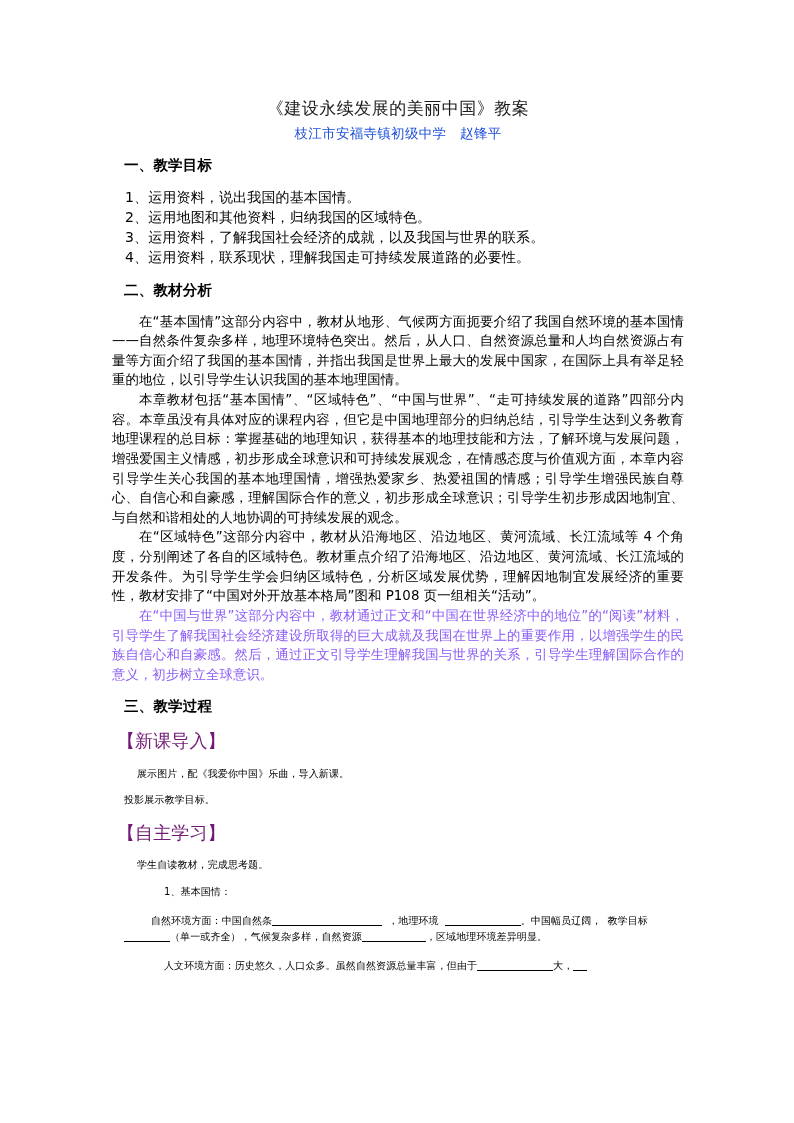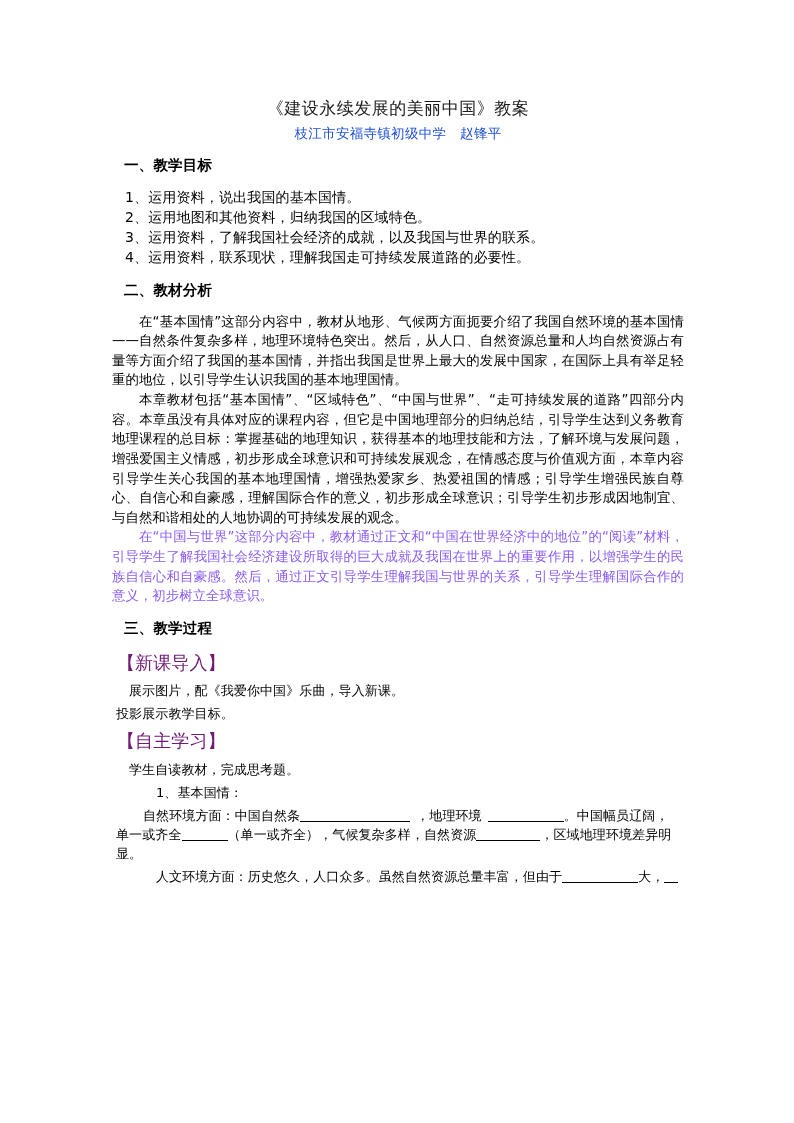--- a/index.html
+++ b/index.html
@@ -64,23 +64,23 @@
     text-indent: 27px;
     text-align: justify;
     text-justify: inter-ideograph;
     letter-spacing: 0.05px;
     word-break: break-all;
   }
   .para.faint {
     color: #8b5cf6;
   }
   .plain {
-    font-size: 13px;
+    font-size: 10px;
     line-height: 1.465;
-    margin: 4px;
+    margin: 12px;
     letter-spacing: 0.1px;
   }
   .bracket {
     font-size: 18px;
     line-height: 1.465;
     margin: 5px;
     letter-spacing: 0.1px;
     color: #701a75;
   }
   .indent1 {
@@ -116,32 +116,33 @@
 
     <div class="sec-head">一、教学目标</div>
     <div class="obj-item">1、运用资料，说出我国的基本国情。</div>
     <div class="obj-item">2、运用地图和其他资料，归纳我国的区域特色。</div>
     <div class="obj-item">3、运用资料，了解我国社会经济的成就，以及我国与世界的联系。</div>
     <div class="obj-item">4、运用资料，联系现状，理解我国走可持续发展道路的必要性。</div>
 
     <div class="sec-head">二、教材分析</div>
     <p class="para">在“基本国情”这部分内容中，教材从地形、气候两方面扼要介绍了我国自然环境的基本国情——自然条件复杂多样，地理环境特色突出。然后，从人口、自然资源总量和人均自然资源占有量等方面介绍了我国的基本国情，并指出我国是世界上最大的发展中国家，在国际上具有举足轻重的地位，以引导学生认识我国的基本地理国情。</p>
     <p class="para">本章教材包括“基本国情”、“区域特色”、“中国与世界”、“走可持续发展的道路”四部分内容。本章虽没有具体对应的课程内容，但它是中国地理部分的归纳总结，引导学生达到义务教育地理课程的总目标：掌握基础的地理知识，获得基本的地理技能和方法，了解环境与发展问题，增强爱国主义情感，初步形成全球意识和可持续发展观念，在情感态度与价值观方面，本章内容引导学生关心我国的基本地理国情，增强热爱家乡、热爱祖国的情感；引导学生增强民族自尊心、自信心和自豪感，理解国际合作的意义，初步形成全球意识；引导学生初步形成因地制宜、与自然和谐相处的人地协调的可持续发展的观念。</p>
+    <p class="para">在“区域特色”这部分内容中，教材从沿海地区、沿边地区、黄河流域、长江流域等 4 个角度，分别阐述了各自的区域特色。教材重点介绍了沿海地区、沿边地区、黄河流域、长江流域的开发条件。为引导学生学会归纳区域特色，分析区域发展优势，理解因地制宜发展经济的重要性，教材安排了“中国对外开放基本格局”图和 P108 页一组相关“活动”。</p>
     <p class="para faint">在“中国与世界”这部分内容中，教材通过正文和“中国在世界经济中的地位”的“阅读”材料，引导学生了解我国社会经济建设所取得的巨大成就及我国在世界上的重要作用，以增强学生的民族自信心和自豪感。然后，通过正文引导学生理解我国与世界的关系，引导学生理解国际合作的意义，初步树立全球意识。</p>
 
     <div class="sec-head">三、教学过程</div>
     <div class="bracket">【新课导入】</div>
     <div class="plain indent1">展示图片，配《我爱你中国》乐曲，导入新课。</div>
     <div class="plain">投影展示教学目标。</div>
     <div class="bracket">【自主学习】</div>
     <div class="plain indent1">学生自读教材，完成思考题。</div>
     <div class="plain indent3">1、基本国情：</div>
 
     <p class="plain indent2">
-      <span>自然环境方面：中国自然条</span><span class="blank-line b-xl"></span><span class="sp"></span><span>，地理环境</span><span class="sp"></span><span class="blank-line b-lg"></span><span>。中国幅员辽阔，</span><span class="sp"></span><span>单一或齐全</span><span class="blank-line b-sm"></span><span>（单一或齐全），气候复杂多样，自然资源</span><span class="blank-line b-md"></span><span>，区域地理环境差异明显。</span>
+      <span>自然环境方面：中国自然条</span><span class="blank-line b-xl"></span><span class="sp"></span><span>，地理环境</span><span class="sp"></span><span class="blank-line b-lg"></span><span>。中国幅员辽阔，</span><span class="sp"></span><span>教学目标</span><span class="blank-line b-sm"></span><span>（单一或齐全），气候复杂多样，自然资源</span><span class="blank-line b-md"></span><span>，区域地理环境差异明显。</span>
     </p>
 
     <p class="plain indent3">
       <span>人文环境方面：历史悠久，人口众多。虽然自然资源总量丰富，但由于</span><span class="blank-line b-lg"></span><span>大，</span><span class="blank-line b-xxl"></span>
     </p>
 
   </div>
 </div>
 
 </body></html>

